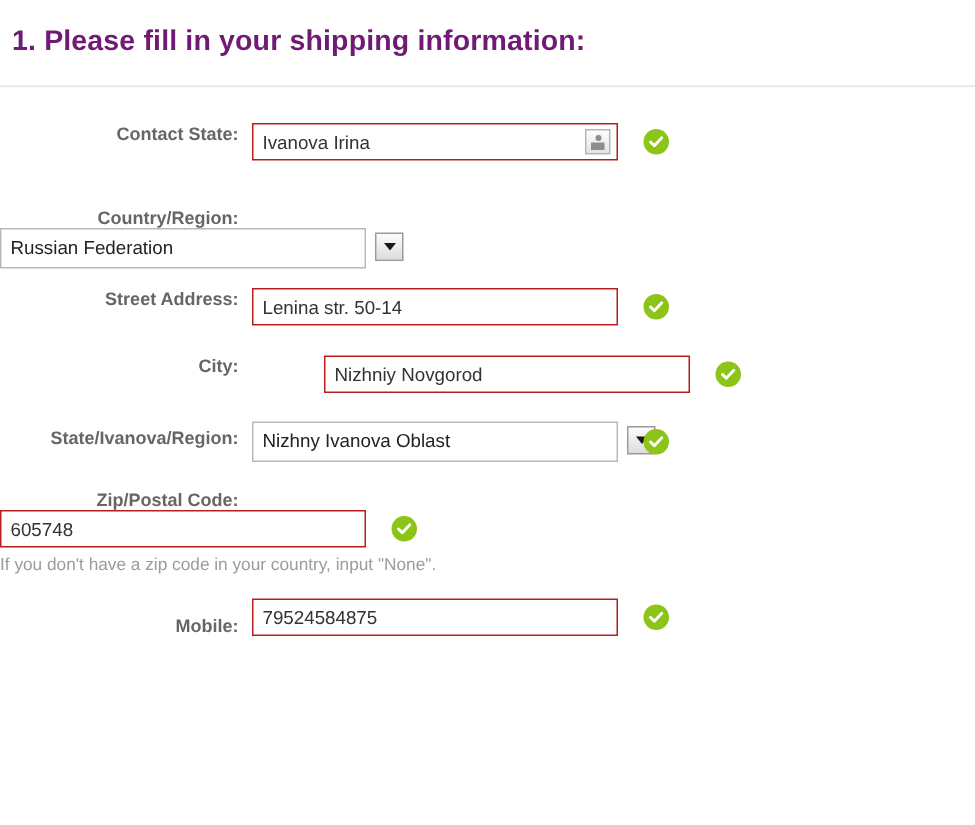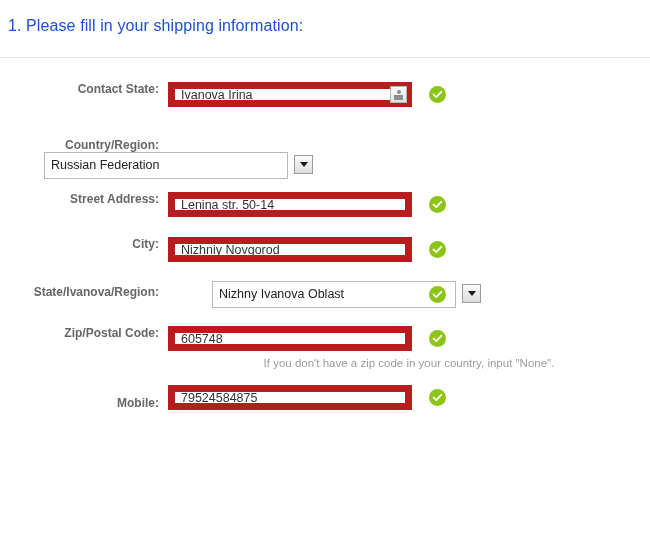--- a/index.html
+++ b/index.html
@@ -19,23 +19,23 @@
     position: relative;
     width: 650px;
     height: 550px;
   }
 
   
   .section-heading {
     position: absolute;
     left: 8px;
     top: 17px;
-    font-size: 16px;
-    font-weight: normal;
-    color: #1d4ed8;
+    font-size: 19px;
+    font-weight: bold;
+    color: #701a75;
     letter-spacing: 0.1px;
     white-space: nowrap;
   }
   .divider {
     position: absolute;
     left: 0px;
     top: 57px;
     width: 650px;
     height: 1px;
     background: #e4e4e4;
@@ -68,21 +68,21 @@
   .field-cell {
     position: relative;
     flex: 1;
   }
 
   
   .txt {
     box-sizing: border-box;
     width: 244px;
     height: 25px;
-    border: 7px solid #b91c1c;
+    border: 1px solid #b91c1c;
     background: #ffffff;
     font-family: "Liberation Sans", sans-serif;
     font-size: 12.5px;
     color: #333333;
     padding: 0 6px;
     line-height: 23px;
     outline: none;
     display: block;
   }
   .txt::placeholder { color: #bbbbbb; }
@@ -123,21 +123,20 @@
     left: 0px; top: 5px;
     width: 9px; height: 5px;
     background: #8d8d8d;
   }
 
   
   .sel-wrap {
     position: relative;
     width: 272px;
     height: 27px;
-    margin-left: 44px;
   }
   .sel {
     box-sizing: border-box;
     width: 244px;
     height: 27px;
     border: 1px solid #b9b9b9;
     background: #ffffff;
     font-size: 12.5px;
     color: #222222;
     line-height: 25px;
@@ -237,21 +236,21 @@
         <input class="txt" type="text" value="Lenina str. 50-14" style="">
         <div class="check" style="left:261px; top:4px;">
           <svg width="11" height="11" viewBox="0 0 11 11">
               <path d="M1.6 5.6 L4.2 8.1 L9.2 2.8" stroke="#ffffff" stroke-width="1.9" fill="none" stroke-linecap="round" stroke-linejoin="round"></path>
             </svg>
         </div>
       </div>
     </div>
 
 
-    <div class="row" style="margin-top:20px;">
+    <div class="row" style="margin-top:20px;gap:48px;">
       <div class="label-cell">City:</div>
       <div class="field-cell">
         <input class="txt" type="text" value="Nizhniy Novgorod" style="">
         <div class="check" style="left:261px; top:4px;">
           <svg width="11" height="11" viewBox="0 0 11 11">
               <path d="M1.6 5.6 L4.2 8.1 L9.2 2.8" stroke="#ffffff" stroke-width="1.9" fill="none" stroke-linecap="round" stroke-linejoin="round"></path>
             </svg>
         </div>
       </div>
     </div>
@@ -266,21 +265,21 @@
           </div>
         </div>
         <div class="check" style="left:261px; top:5px;">
           <svg width="11" height="11" viewBox="0 0 11 11">
               <path d="M1.6 5.6 L4.2 8.1 L9.2 2.8" stroke="#ffffff" stroke-width="1.9" fill="none" stroke-linecap="round" stroke-linejoin="round"></path>
             </svg>
         </div>
       </div>
     </div>
 
-    <div class="row" style="margin-top:18px;">
+    <div class="row" style="margin-top:18px;flex-direction:column;">
       <div class="label-cell">Zip/Postal Code:</div>
       <div class="field-cell">
         <input class="txt" type="text" value="605748" style="">
         <div class="check" style="left:261px; top:4px;">
           <svg width="11" height="11" viewBox="0 0 11 11">
               <path d="M1.6 5.6 L4.2 8.1 L9.2 2.8" stroke="#ffffff" stroke-width="1.9" fill="none" stroke-linecap="round" stroke-linejoin="round"></path>
             </svg>
         </div>
         <div class="hint">If you don't have a zip code in your country, input "None".</div>
       </div>

